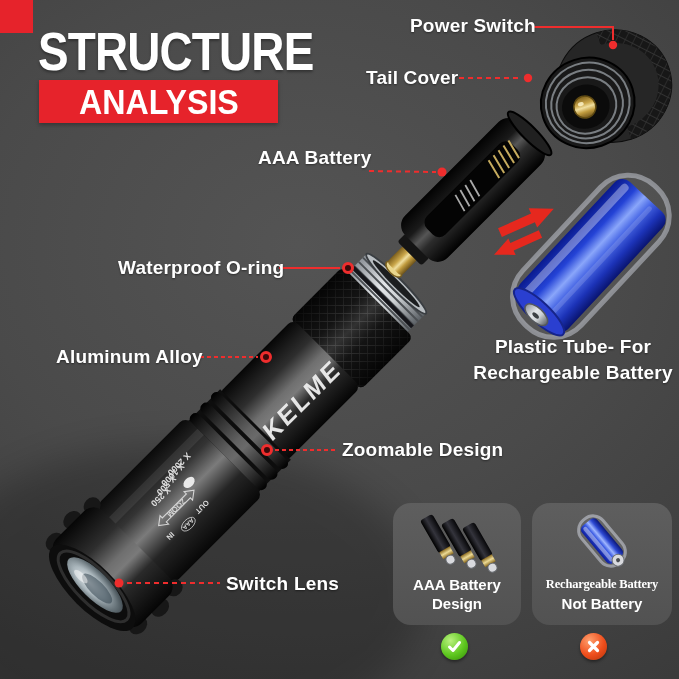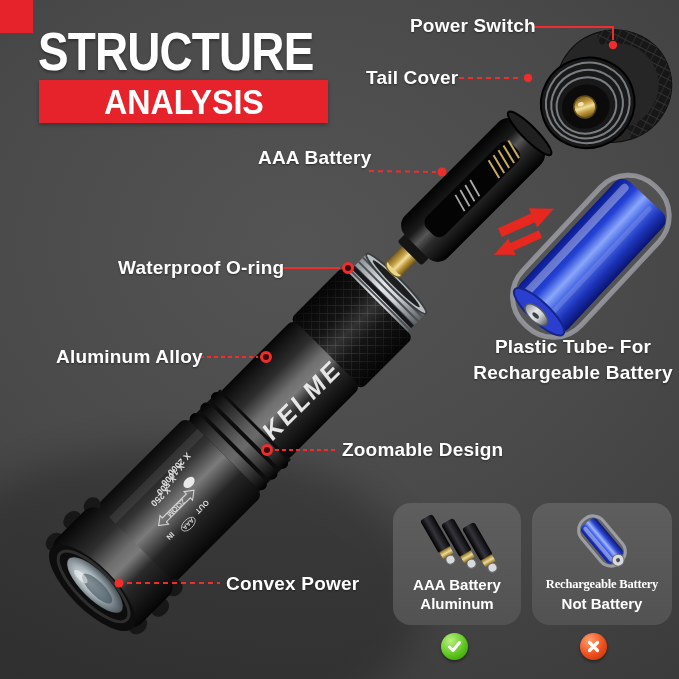--- a/index.html
+++ b/index.html
@@ -3,21 +3,21 @@
 <meta charset="utf-8">
 <style>
   html,body{margin:0;padding:0;background:#333;}
   .stage{position:relative;width:679px;height:679px;overflow:hidden;
     background:radial-gradient(ellipse 95% 78% at 44% 36%, #545454 0%, #4a4a4a 50%, #3b3b3b 100%);
     font-family:"Liberation Sans", sans-serif;}
   .scene{position:absolute;left:0;top:0;z-index:1;}
   .corner{position:absolute;left:0;top:0;width:33px;height:33px;background:#e6232b;z-index:3;}
   .title1{position:absolute;left:38px;top:20px;z-index:3;color:#fff;font-size:54px;font-weight:700;
     letter-spacing:-1px;transform:scaleX(.85);transform-origin:left top;text-shadow:0 2px 3px rgba(0,0,0,.35);}
-  .banner{position:absolute;left:39px;top:80px;width:289px;height:43px;background:#e6232b;z-index:3;
+  .banner{position:absolute;left:39px;top:80px;width:239px;height:43px;background:#e6232b;z-index:3;
     display:flex;align-items:center;justify-content:center;box-shadow:0 2px 4px rgba(0,0,0,.3);}
   .banner span{color:#fff;font-size:35px;font-weight:700;transform:scaleX(.92);letter-spacing:0;}
   .label{position:absolute;z-index:3;color:#fff;font-size:19px;font-weight:700;letter-spacing:.2px;
     white-space:nowrap;text-shadow:0 1px 2px rgba(0,0,0,.45);}
   .label.two{line-height:26px;}
   .label.center{text-align:center;line-height:26px;}
   .card{position:absolute;top:503px;height:122px;background:linear-gradient(#5e5e5e,#525252);
     border-radius:18px;z-index:2;display:flex;flex-direction:column;align-items:center;}
   .card1{left:393px;width:128px;}
   .card2{left:532px;width:140px;}
@@ -245,21 +245,21 @@
   </div>
 
   <div class="label" style="left:410px;top:15px;">Power Switch</div>
   <div class="label" style="left:366px;top:67px;">Tail Cover</div>
   <div class="label two" style="left:258px;top:145px;">
     <div>AAA Battery</div>
   </div>
   <div class="label" style="left:118px;top:257px;">Waterproof O-ring</div>
   <div class="label" style="left:56px;top:346px;">Aluminum Alloy</div>
   <div class="label" style="left:342px;top:439px;">Zoomable Design</div>
-  <div class="label" style="left:226px;top:573px;">Convex Power</div>
+  <div class="label" style="left:226px;top:573px;">Switch Lens</div>
   <div class="label center" style="left:443px;top:334px;width:260px;">
     <div>Plastic Tube- For</div>
     <div>Rechargeable Battery</div>
   </div>
 
   <div class="card card1">
     <svg class="art" width="100" height="64" viewBox="0 0 100 64">
       <defs>
         <linearGradient id="goldG2" x1="0" y1="0" x2="0" y2="1">
           <stop offset="0" stop-color="#8a6a20"></stop>
@@ -282,21 +282,21 @@
         <rect x="-6" y="13" width="12" height="8" fill="url(#goldG2)"></rect>
         <circle cx="0" cy="25" r="4.5" fill="#d9dade" stroke="#6a6d72"></circle>
       </g>
       <g transform="translate(73,35) rotate(-30)">
         <rect x="-7" y="-24" width="14" height="38" rx="3" fill="url(#cellG2)"></rect>
         <rect x="-6" y="13" width="12" height="8" fill="url(#goldG2)"></rect>
         <circle cx="0" cy="25" r="4.5" fill="#d9dade" stroke="#6a6d72"></circle>
       </g>
     </svg>
     <div class="cardline">AAA Battery</div>
-    <div class="cardline">Aluminum</div>
+    <div class="cardline">Design</div>
   </div>
 
   <div class="card card2">
     <svg class="art" width="80" height="64" viewBox="0 0 80 64">
       <defs>
         <linearGradient id="blueG2" x1="0" y1="0" x2="1" y2="0">
           <stop offset="0" stop-color="#0c1d9e"></stop>
             <stop offset=".38" stop-color="#3c5ce4"></stop>
           <stop offset=".55" stop-color="#9fb6ff"></stop>
             <stop offset=".75" stop-color="#2c48d2"></stop>

